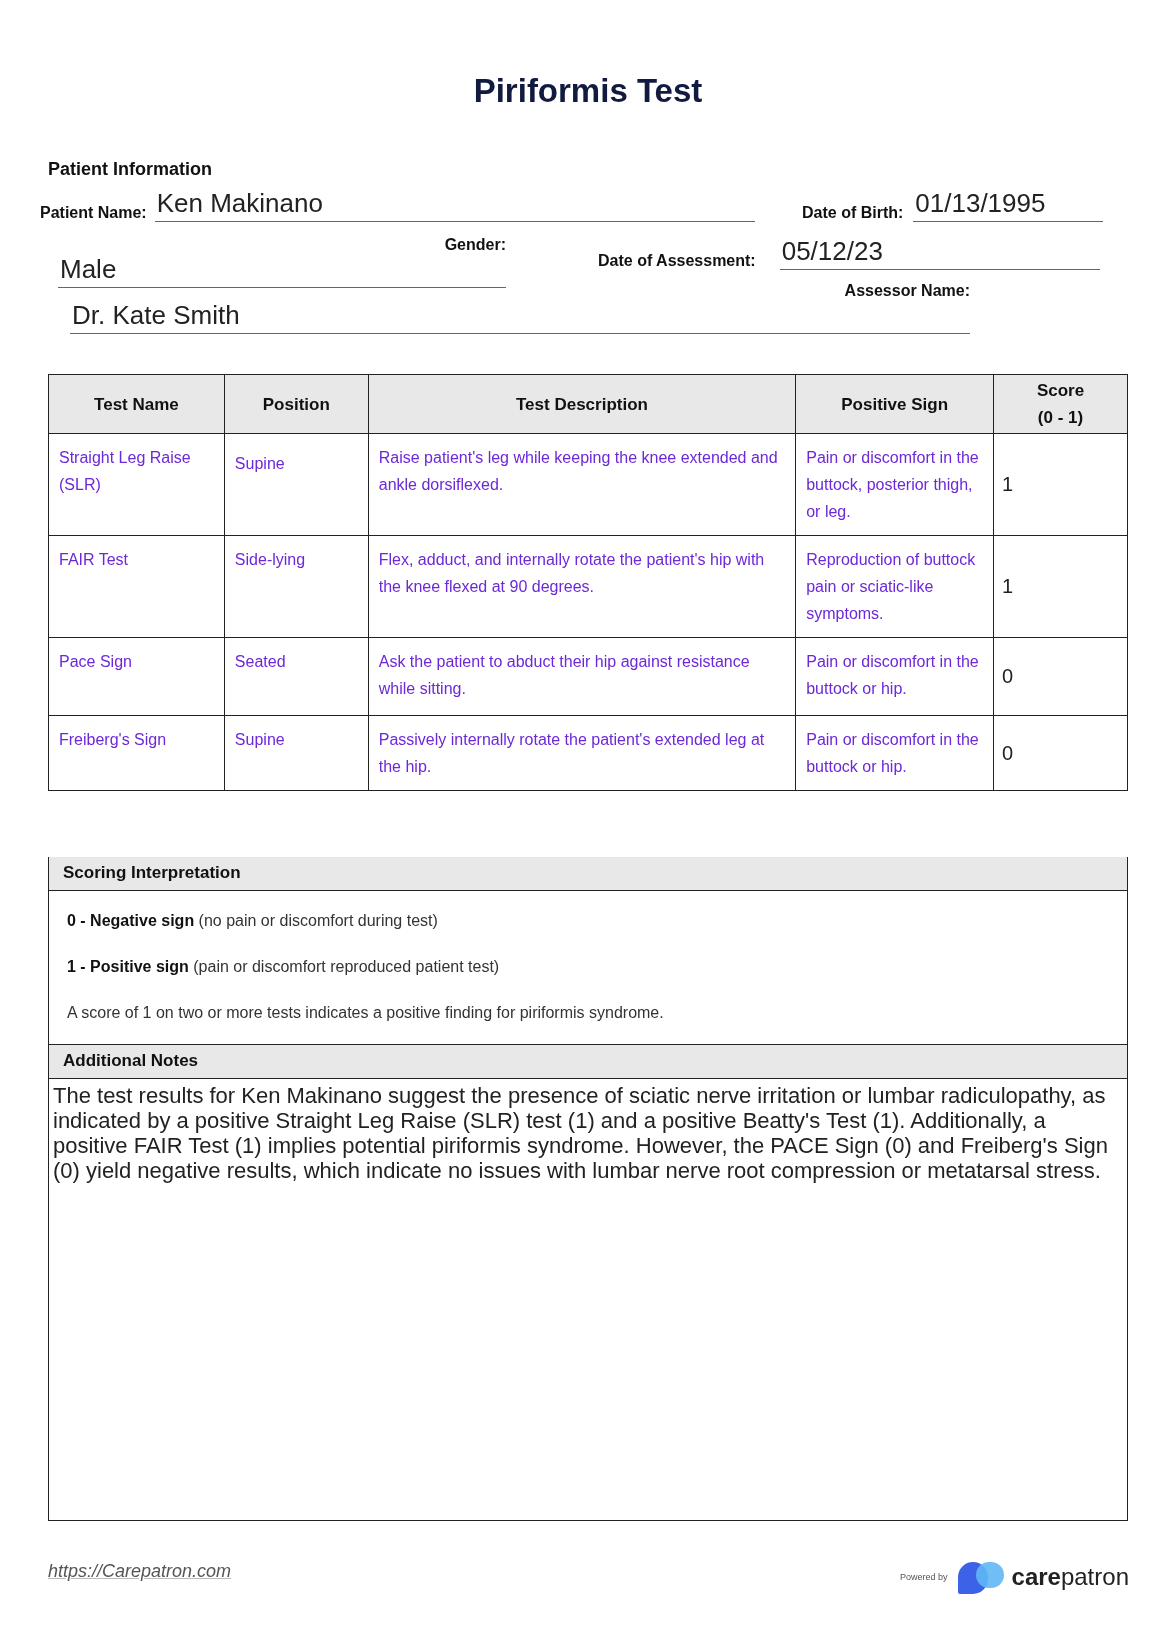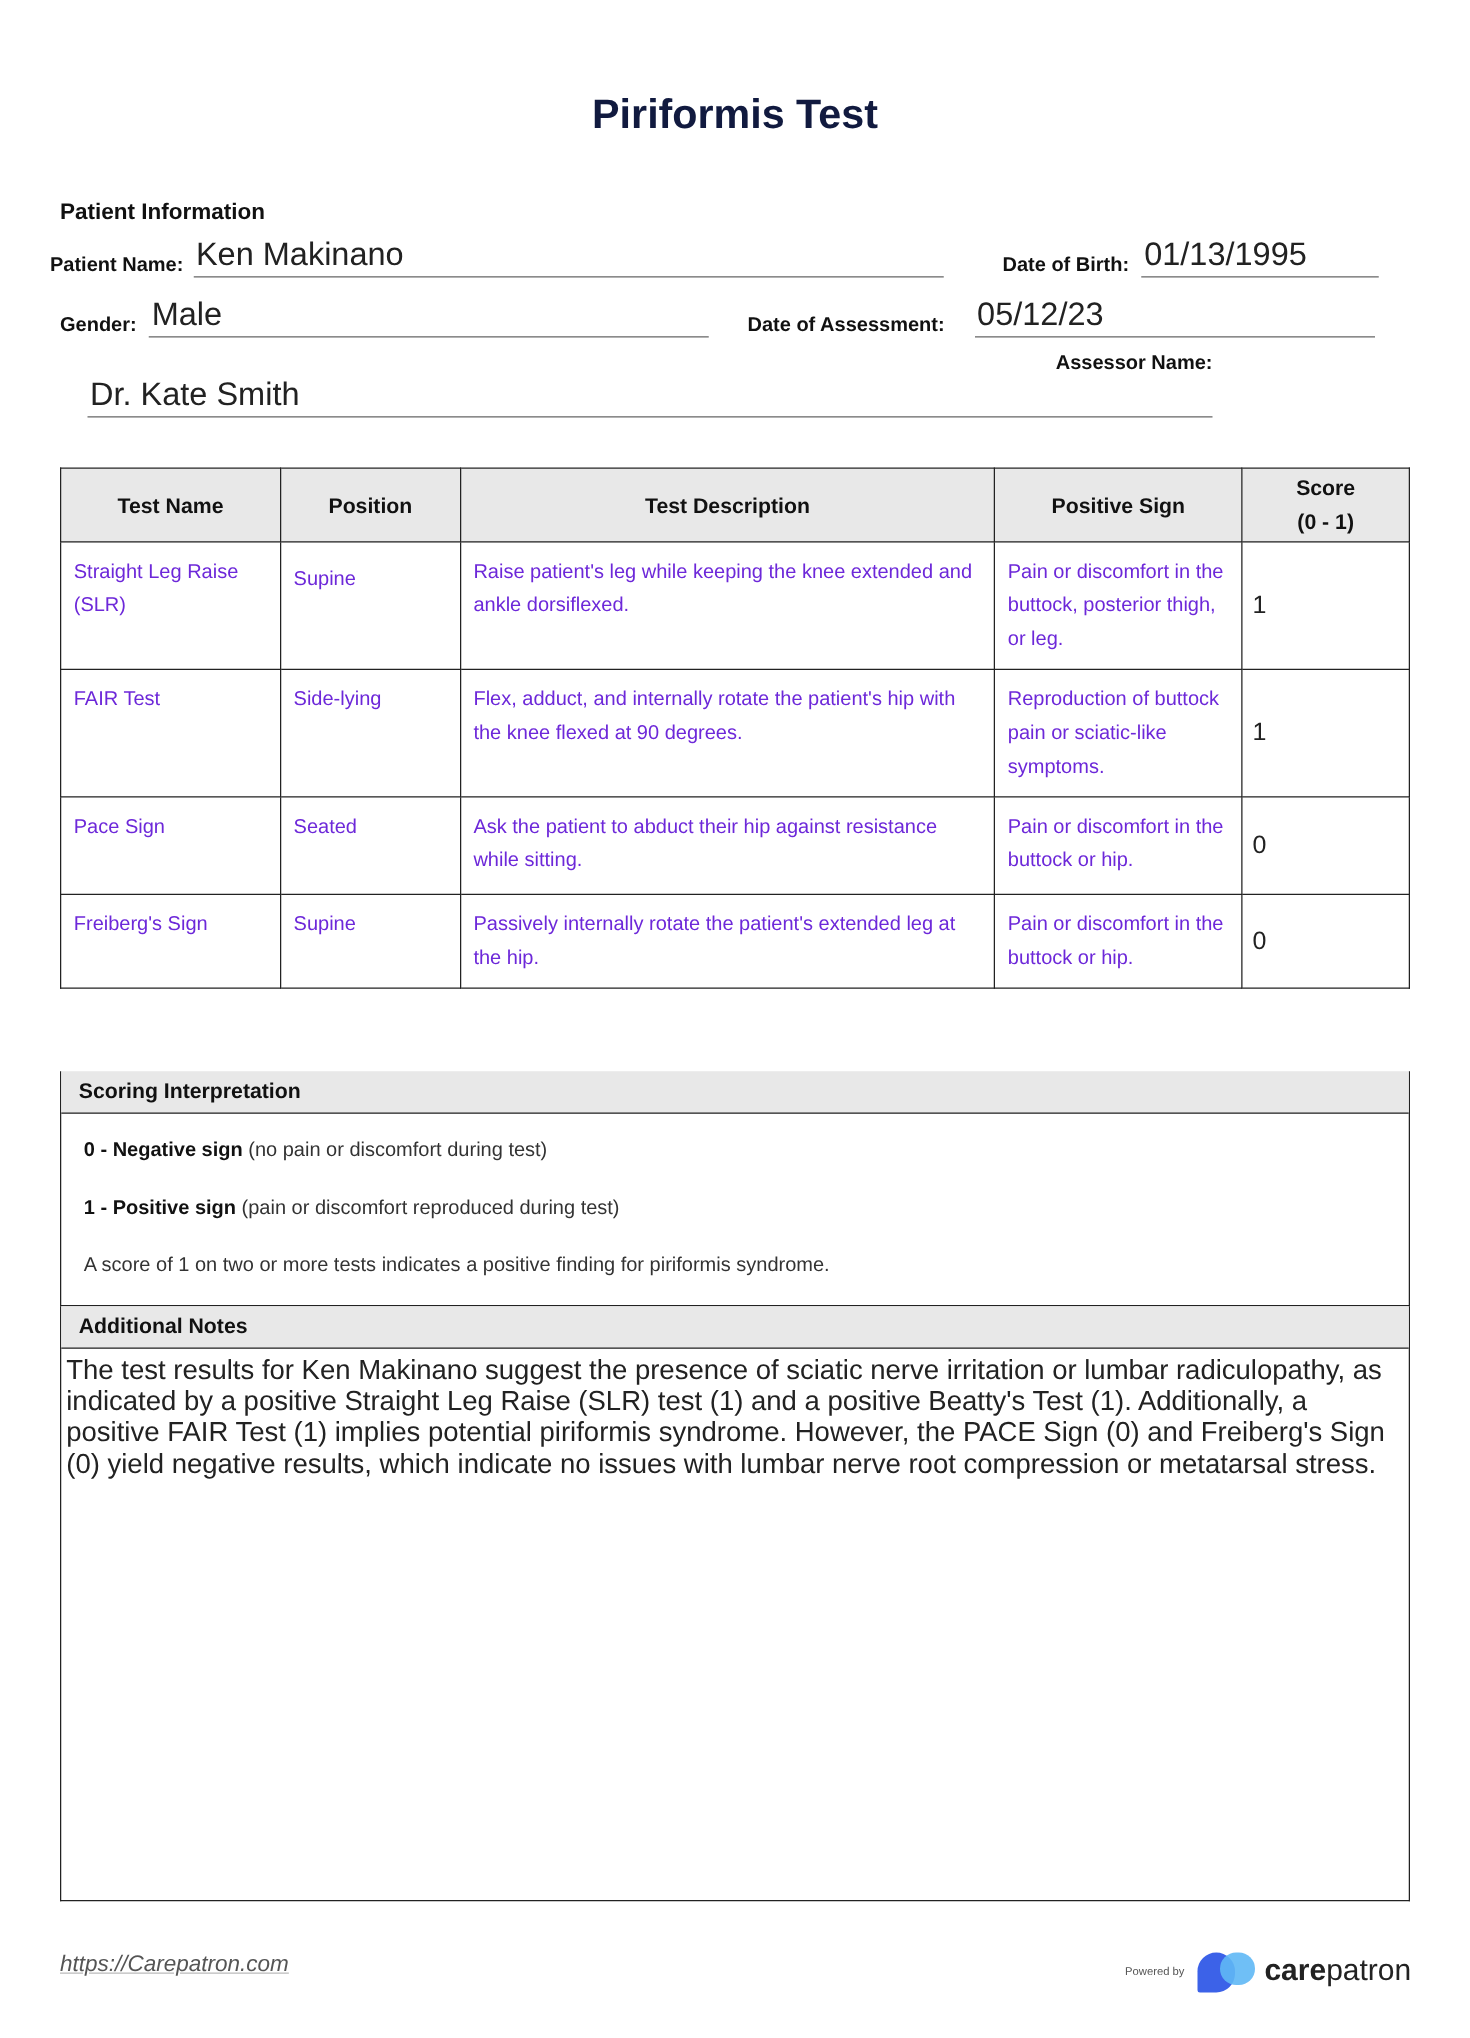--- a/index.html
+++ b/index.html
@@ -65,21 +65,21 @@
 
 <div class="field" style="top:188px; left:40px;">
   <span class="lbl">Patient Name:</span>
   <span class="val" style="width:600px; margin-left:8px;">Ken Makinano</span>
 </div>
 <div class="field" style="top:188px; left:802px;">
   <span class="lbl">Date of Birth:</span>
   <span class="val" style="width:190px; margin-left:10px;">01/13/1995</span>
 </div>
 
-<div class="field" style="top:236px; left:48px;">
+<div class="field" style="top:236px; left:48px;flex-direction:column;">
   <span class="lbl">Gender:</span>
   <span class="val" style="width:448px; margin-left:10px;">Male</span>
 </div>
 <div class="field" style="top:236px; left:598px;">
   <span class="lbl">Date of Assessment:</span>
   <span class="val" style="width:320px; margin-left:24px;">05/12/23</span>
 </div>
 
 <div class="field" style="top:282px; left:48px;flex-direction:column;">
   <span class="lbl">Assessor Name:</span>
@@ -135,21 +135,21 @@
       <td>Pain or discomfort in the buttock or hip.</td>
       <td class="score">0</td>
     </tr>
   </tbody>
 </table>
 
 <div class="box" style="top:857px; height:188px;">
   <div class="box-head">Scoring Interpretation</div>
   <div class="interp">
     <p><b>0 - Negative sign</b><span> (no pain or discomfort during test)</span></p>
-    <p><b>1 - Positive sign</b><span> (pain or discomfort reproduced during test)</span></p>
+    <p><b>1 - Positive sign</b><span> (pain or discomfort reproduced patient test)</span></p>
     <p style="margin-bottom:0;">A score of 1 on two or more tests indicates a positive finding for piriformis syndrome.</p>
   </div>
 </div>
 
 <div class="box" style="top:1045px; height:476px;">
   <div class="box-head">Additional Notes</div>
   <div class="notes-text">The test results for Ken Makinano suggest the presence of sciatic nerve irritation or lumbar radiculopathy, as indicated by a positive Straight Leg Raise (SLR) test (1) and a positive Beatty's Test (1). Additionally, a positive FAIR Test (1) implies potential piriformis syndrome. However, the PACE Sign (0) and Freiberg's Sign (0) yield negative results, which indicate no issues with lumbar nerve root compression or metatarsal stress.</div>
 </div>
 
 <a class="footer-link">https://Carepatron.com</a>

